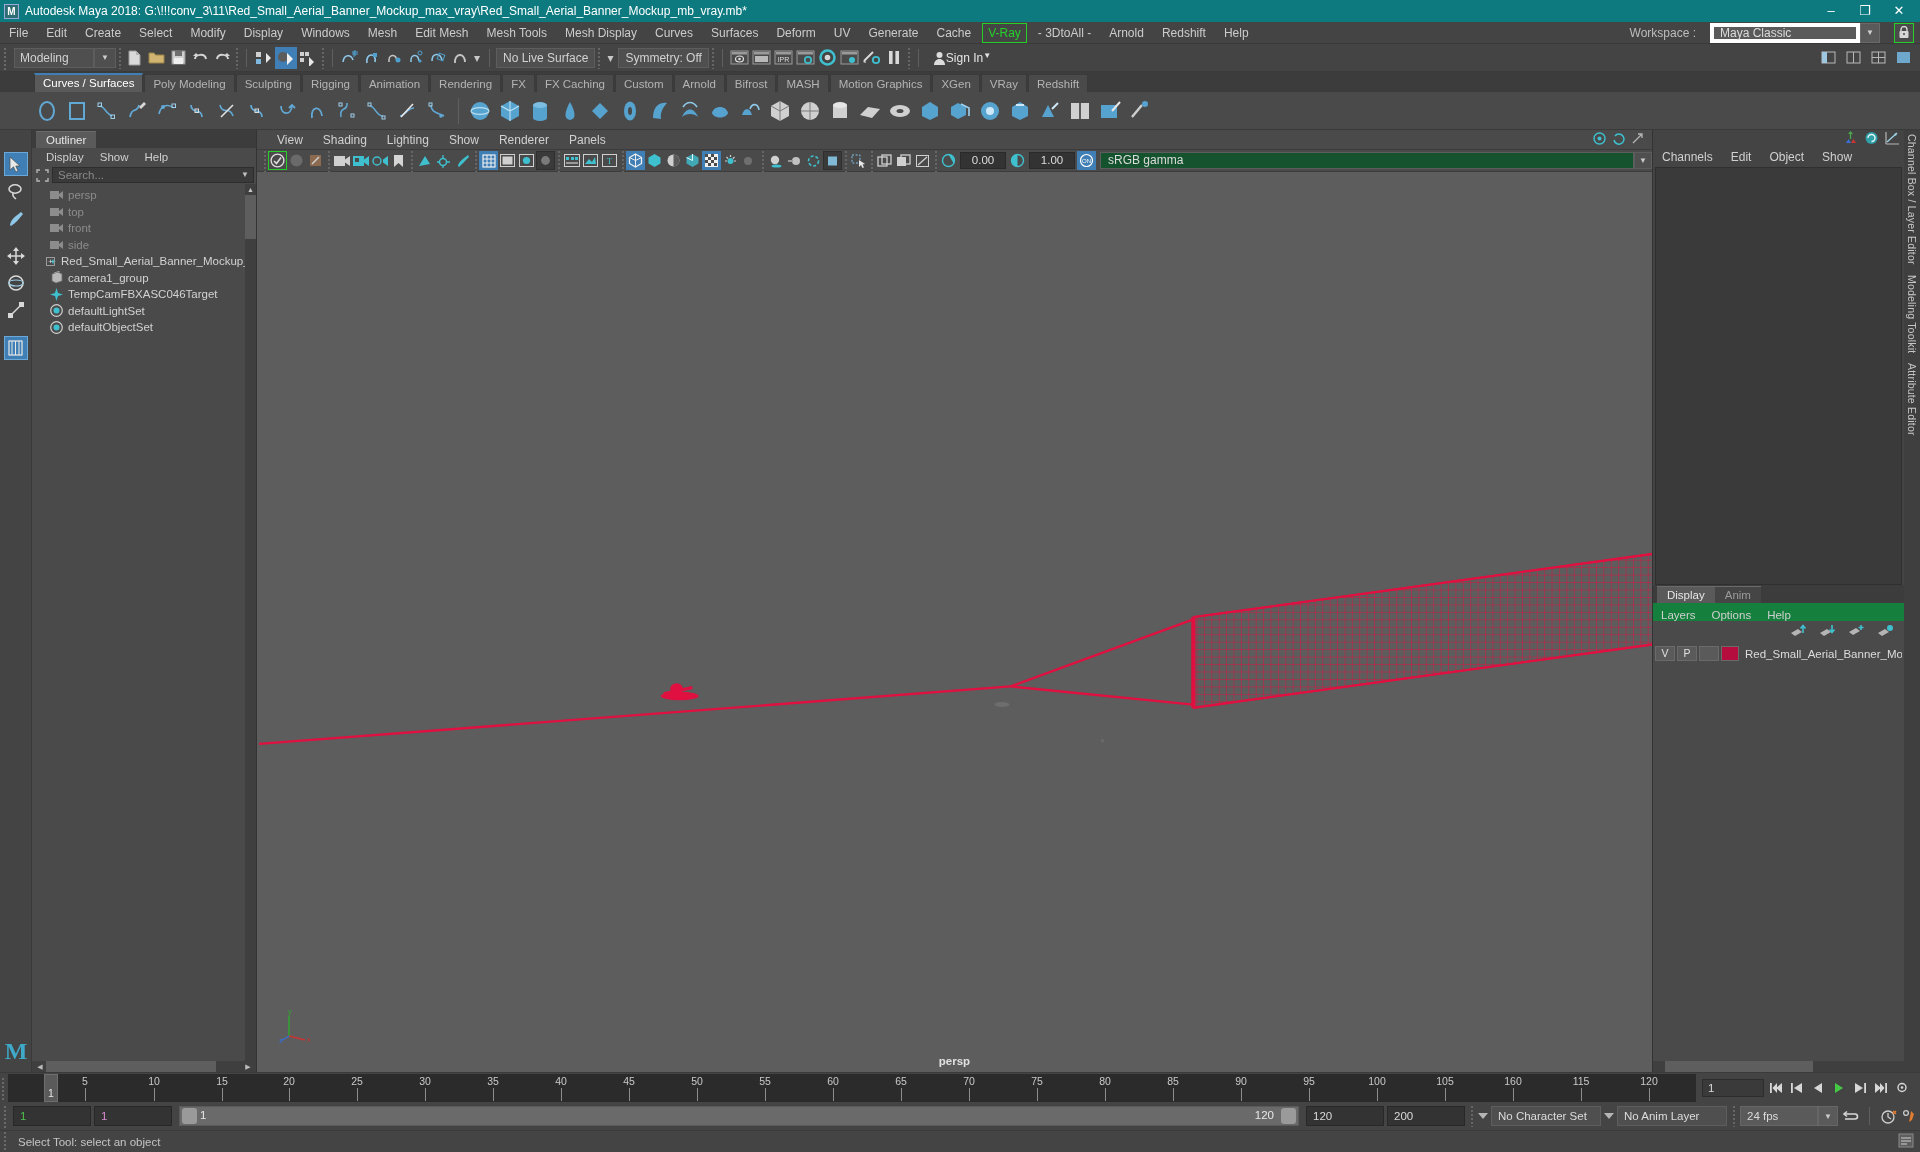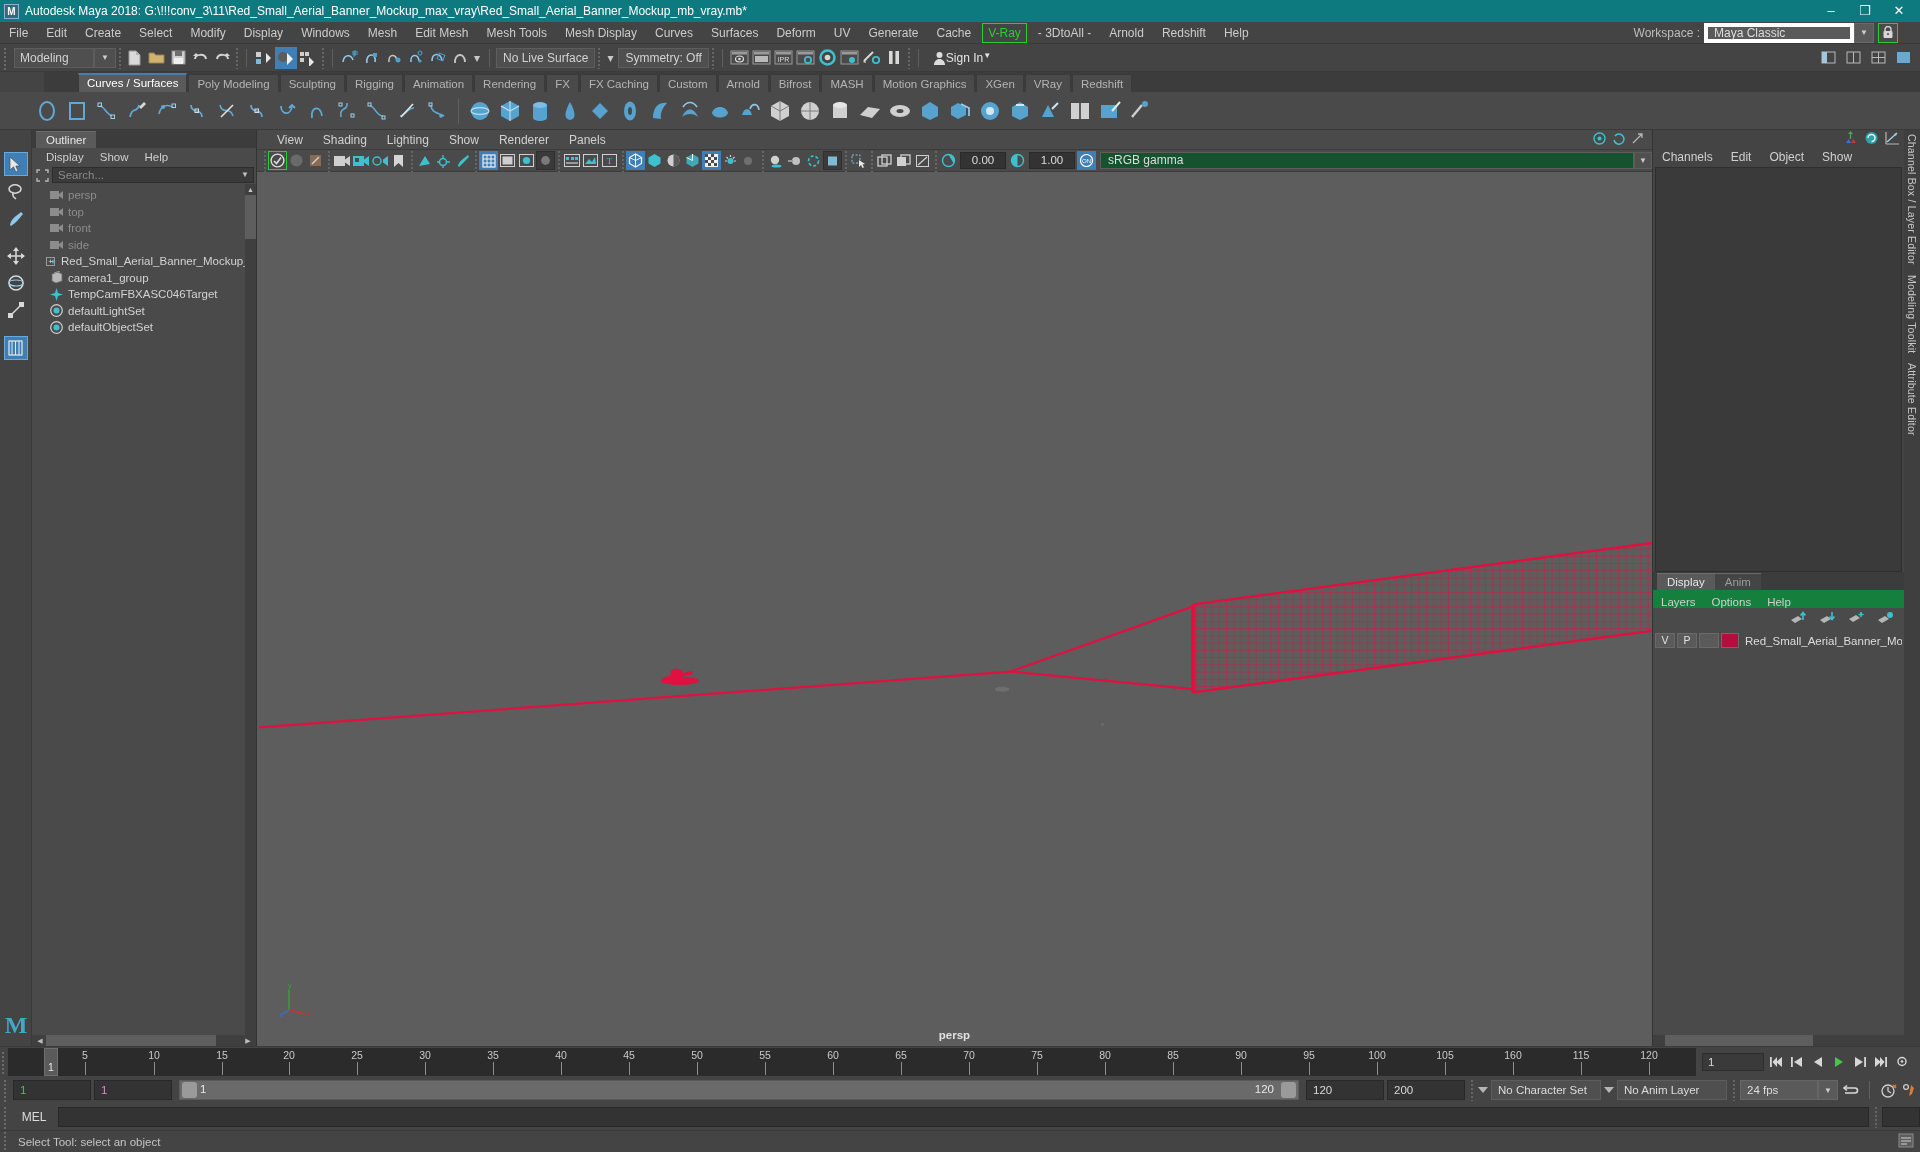--- a/index.html
+++ b/index.html
@@ -26,21 +26,21 @@
   .win-btns { display: flex; gap: 0; }
   .win-btn { width: 34px; height: 22px; text-align: center; line-height: 22px; color: #fff; font-size: 13px; }
 
   
   .menubar {
     height: 22px; background: #444444; display: flex; align-items: center; flex: none;
     border-bottom: 1px solid #393939;
   }
   .menu-item { padding: 0 9px; height: 22px; line-height: 22px; color: #cccccc; font-size: 12px; white-space: nowrap; }
   .menu-item.hl { color: #25d02a; border: 1px solid #25d02a; line-height: 18px; height: 20px; margin: 0 2px; padding: 0 5px;}
-  .menubar-right { margin-left: auto; display: flex; align-items: center; padding-right: 22px; gap: 4px; }
+  .menubar-right { margin-left: auto; display: flex; align-items: center; padding-right: 6px; gap: 14px; }
   .ws-label { color: #bdbdbd; font-size: 12px; }
   .ws-select {
     width: 150px; height: 20px; background: #5a5a5a; border: 4px solid #ffffff;
     display: flex; align-items: center; padding-left: 6px; color: #dcdcdc; font-size: 12px;
   }
   .ws-arrow {
     width: 20px; height: 20px; background: #5a5a5a; border: 1px solid #6a6a6a;
     display: flex; align-items: center; justify-content: center; color: #cfcfcf; font-size: 8px;
   }
   .lock-btn {
@@ -68,21 +68,21 @@
      background-size:2px 4px; background-repeat:repeat-y; background-position:3px 1px;}
   .tbtn { width: 22px; height: 22px; display:flex; align-items:center; justify-content:center; flex:none; }
   .tbtn.active { background: #3f7fb5; }
   .field {
     height: 20px; background: #4f4f4f; border: 1px solid #5d5d5d; color: #d2d2d2;
     padding: 0 6px; line-height: 18px; font-size: 12px; white-space: nowrap;
   }
   .signin { display:flex; align-items:flex-start; padding: 0 8px; color:#e3e3e3; font-size:12px;}
 
   
-  .shelftabs { height: 20px; background: #3c3c3c; display: flex; align-items: flex-end; flex: none; padding-left: 34px; margin-left: 44px; }
+  .shelftabs { height: 20px; background: #3c3c3c; display: flex; align-items: flex-end; flex: none; padding-left: 34px; }
   .shelftab {
     height: 18px; padding: 0 8px; line-height: 18px; font-size: 11.5px; color: #b4b4b4;
     background: #4a4a4a; border: 1px solid #3a3a3a; border-bottom: none; margin-right: 1px;
   }
   .shelftab.sel { background: #5a5a5a; color: #ffffff; border-top: 2px solid #3f7fb5; height: 19px; line-height: 17px; }
 
   
   .shelf { height: 38px; background: #4a4a4a; display: flex; align-items: center; flex: none; padding-left: 32px; border-bottom:1px solid #3a3a3a;}
   .sicon { width: 30px; height: 30px; display:flex; align-items:center; justify-content:center; flex:none;}
 
@@ -1339,27 +1339,20 @@
         </svg>
       </div>
     <div class="pbtn">
         <svg width="17" height="15" viewBox="0 0 17 15">
           <circle cx="4" cy="4" r="2.4" fill="none" stroke="#c8c8c8" stroke-width="1.3"></circle>
           <path d="M9 2 l3 3 -2 6 -3 2 1-5z" fill="#e07b2f"></path>
         </svg>
       </div>
   </div>
 
-  <div class="melbar">
-    <div class="grip"></div>
-    <div class="mel-lbl">MEL</div>
-    <div class="mel-input" placeholder=""></div>
-    <div class="sepd"></div>
-    <div class="mel-out"></div>
-  </div>
 
   <div class="statusbar">
     <div class="grip"></div>
     <div class="status-text">Select Tool: select an object</div>
     <div class="status-right">
       <span><svg width="16" height="15" viewBox="0 0 16 15">
             <rect x="1" y="1" width="14" height="13" fill="#5e5e5e" stroke="#8a8a8a"></rect>
             <path d="M3 5h10M3 8h10M3 11h6" stroke="#cfcfcf" stroke-width="1.1"></path>
           </svg></span>
     </div>

